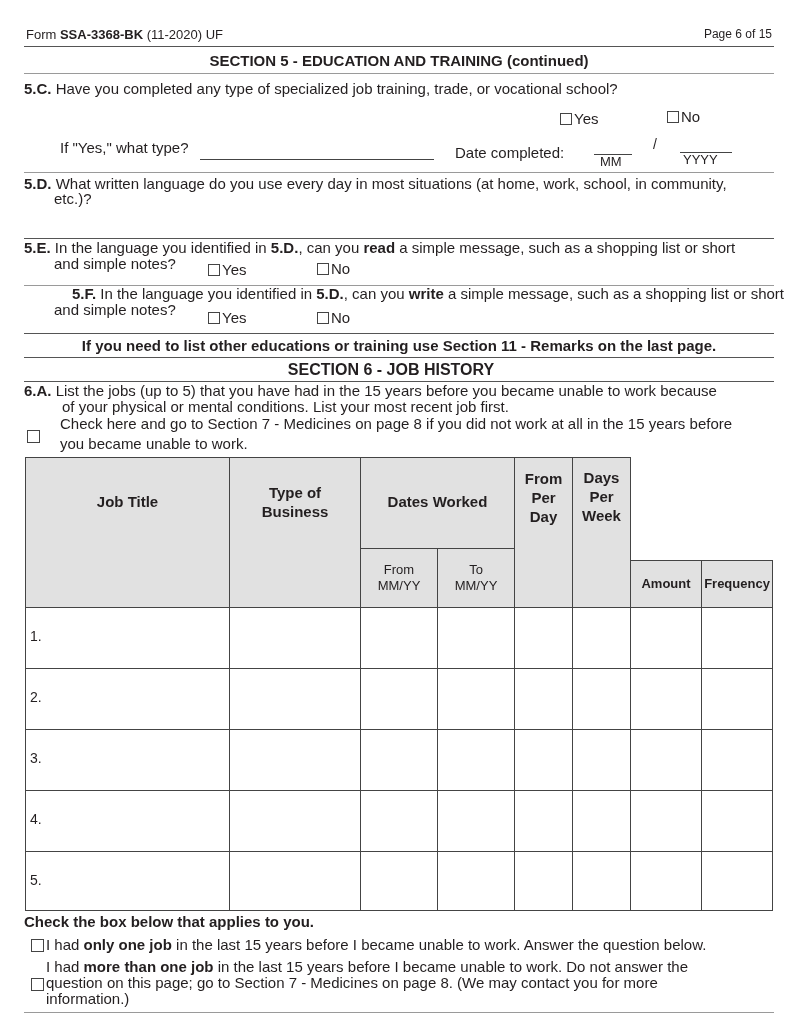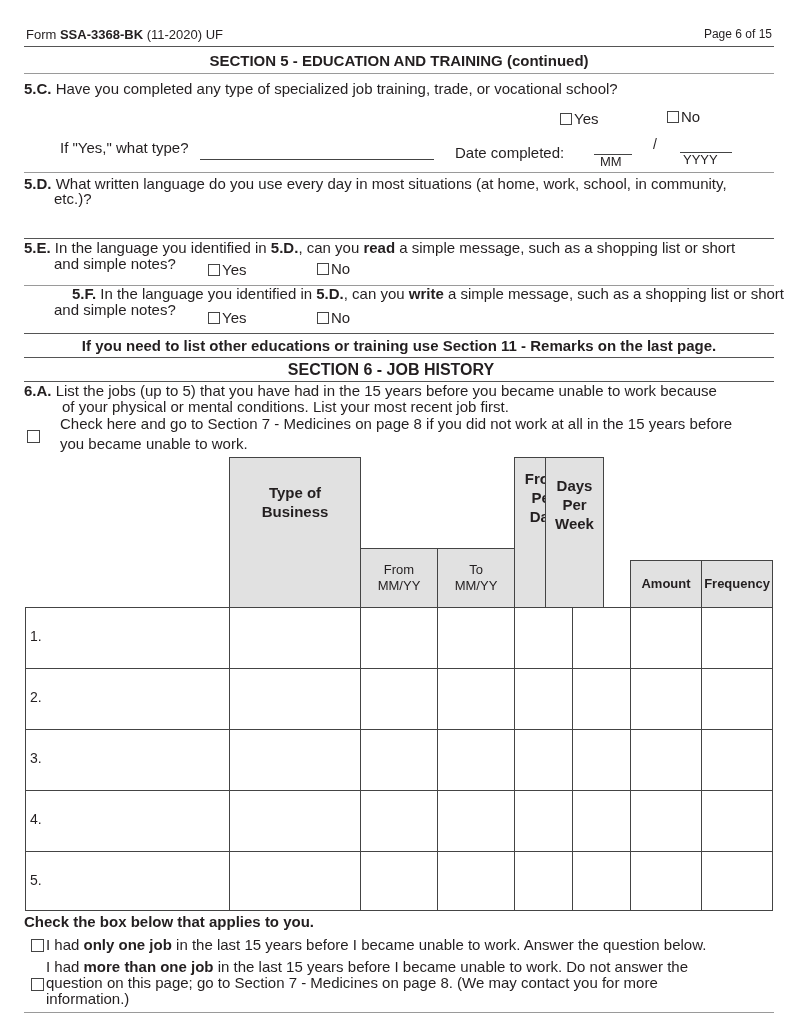--- a/index.html
+++ b/index.html
@@ -98,46 +98,52 @@
 <div class="abs t15" style="left:24px; top:383px; white-space:nowrap;">
   <span class="b">6.A.</span><span> List the jobs (up to 5) that you have had in the 15 years before you became unable to work because</span>
 </div>
 <div class="abs t15" style="left:62px; top:399px;">of your physical or mental conditions. List your most recent job first.</div>
 <div class="cb" style="left:27px; top:430px; width:13px; height:13px;"></div>
 <div class="abs t15" style="left:60px; top:416px; white-space:nowrap;">Check here and go to Section 7 - Medicines on page 8 if you did not work at all in the 15 years before</div>
 <div class="abs t15" style="left:60px; top:436px;">you became unable to work.</div>
 
 <div class="tbl">
 
+  <div class="cell hdr" style="left:0; top:0; width:205px; height:151px;">
+    <span class="hb" style="margin-top:-62px;">Job Title</span>
+  </div>
   <div class="cell hdr" style="left:204px; top:0; width:132px; height:151px;">
     <div style="margin-top:-62px;">
       <div class="hb">Type of</div>
       <div class="hb">Business</div>
     </div>
   </div>
+  <div class="cell hdr" style="left:335px; top:0; width:155px; height:92px;">
+    <span class="hb" style="margin-top:-4px;">Dates Worked</span>
+  </div>
   <div class="cell hdr" style="left:335px; top:91px; width:78px; height:60px;">
     <div>
       <div class="hs">From</div>
       <div class="hs">MM/YY</div>
     </div>
   </div>
   <div class="cell hdr" style="left:412px; top:91px; width:78px; height:60px;">
     <div>
       <div class="hs">To</div>
       <div class="hs">MM/YY</div>
     </div>
   </div>
   <div class="cell hdr hdrtop" style="left:489px; top:0; width:59px; height:151px; padding-top:11px;">
     <div>
       <div class="hb">From</div>
       <div class="hb">Per</div>
       <div class="hb">Day</div>
     </div>
   </div>
-  <div class="cell hdr hdrtop" style="left:520px; top:0; width:59px; height:151px; padding-top:18px;">
+  <div class="cell hdr hdrtop" style="left:547px; top:0; width:59px; height:151px; padding-top:10px;">
     <div>
       <div class="hb">Days</div>
       <div class="hb">Per</div>
       <div class="hb">Week</div>
     </div>
   </div>
   <div class="cell hdr" style="left:605px; top:103px; width:72px; height:48px;">
     <span class="hsb">Amount</span>
   </div>
   <div class="cell hdr" style="left:676px; top:103px; width:72px; height:48px;">

